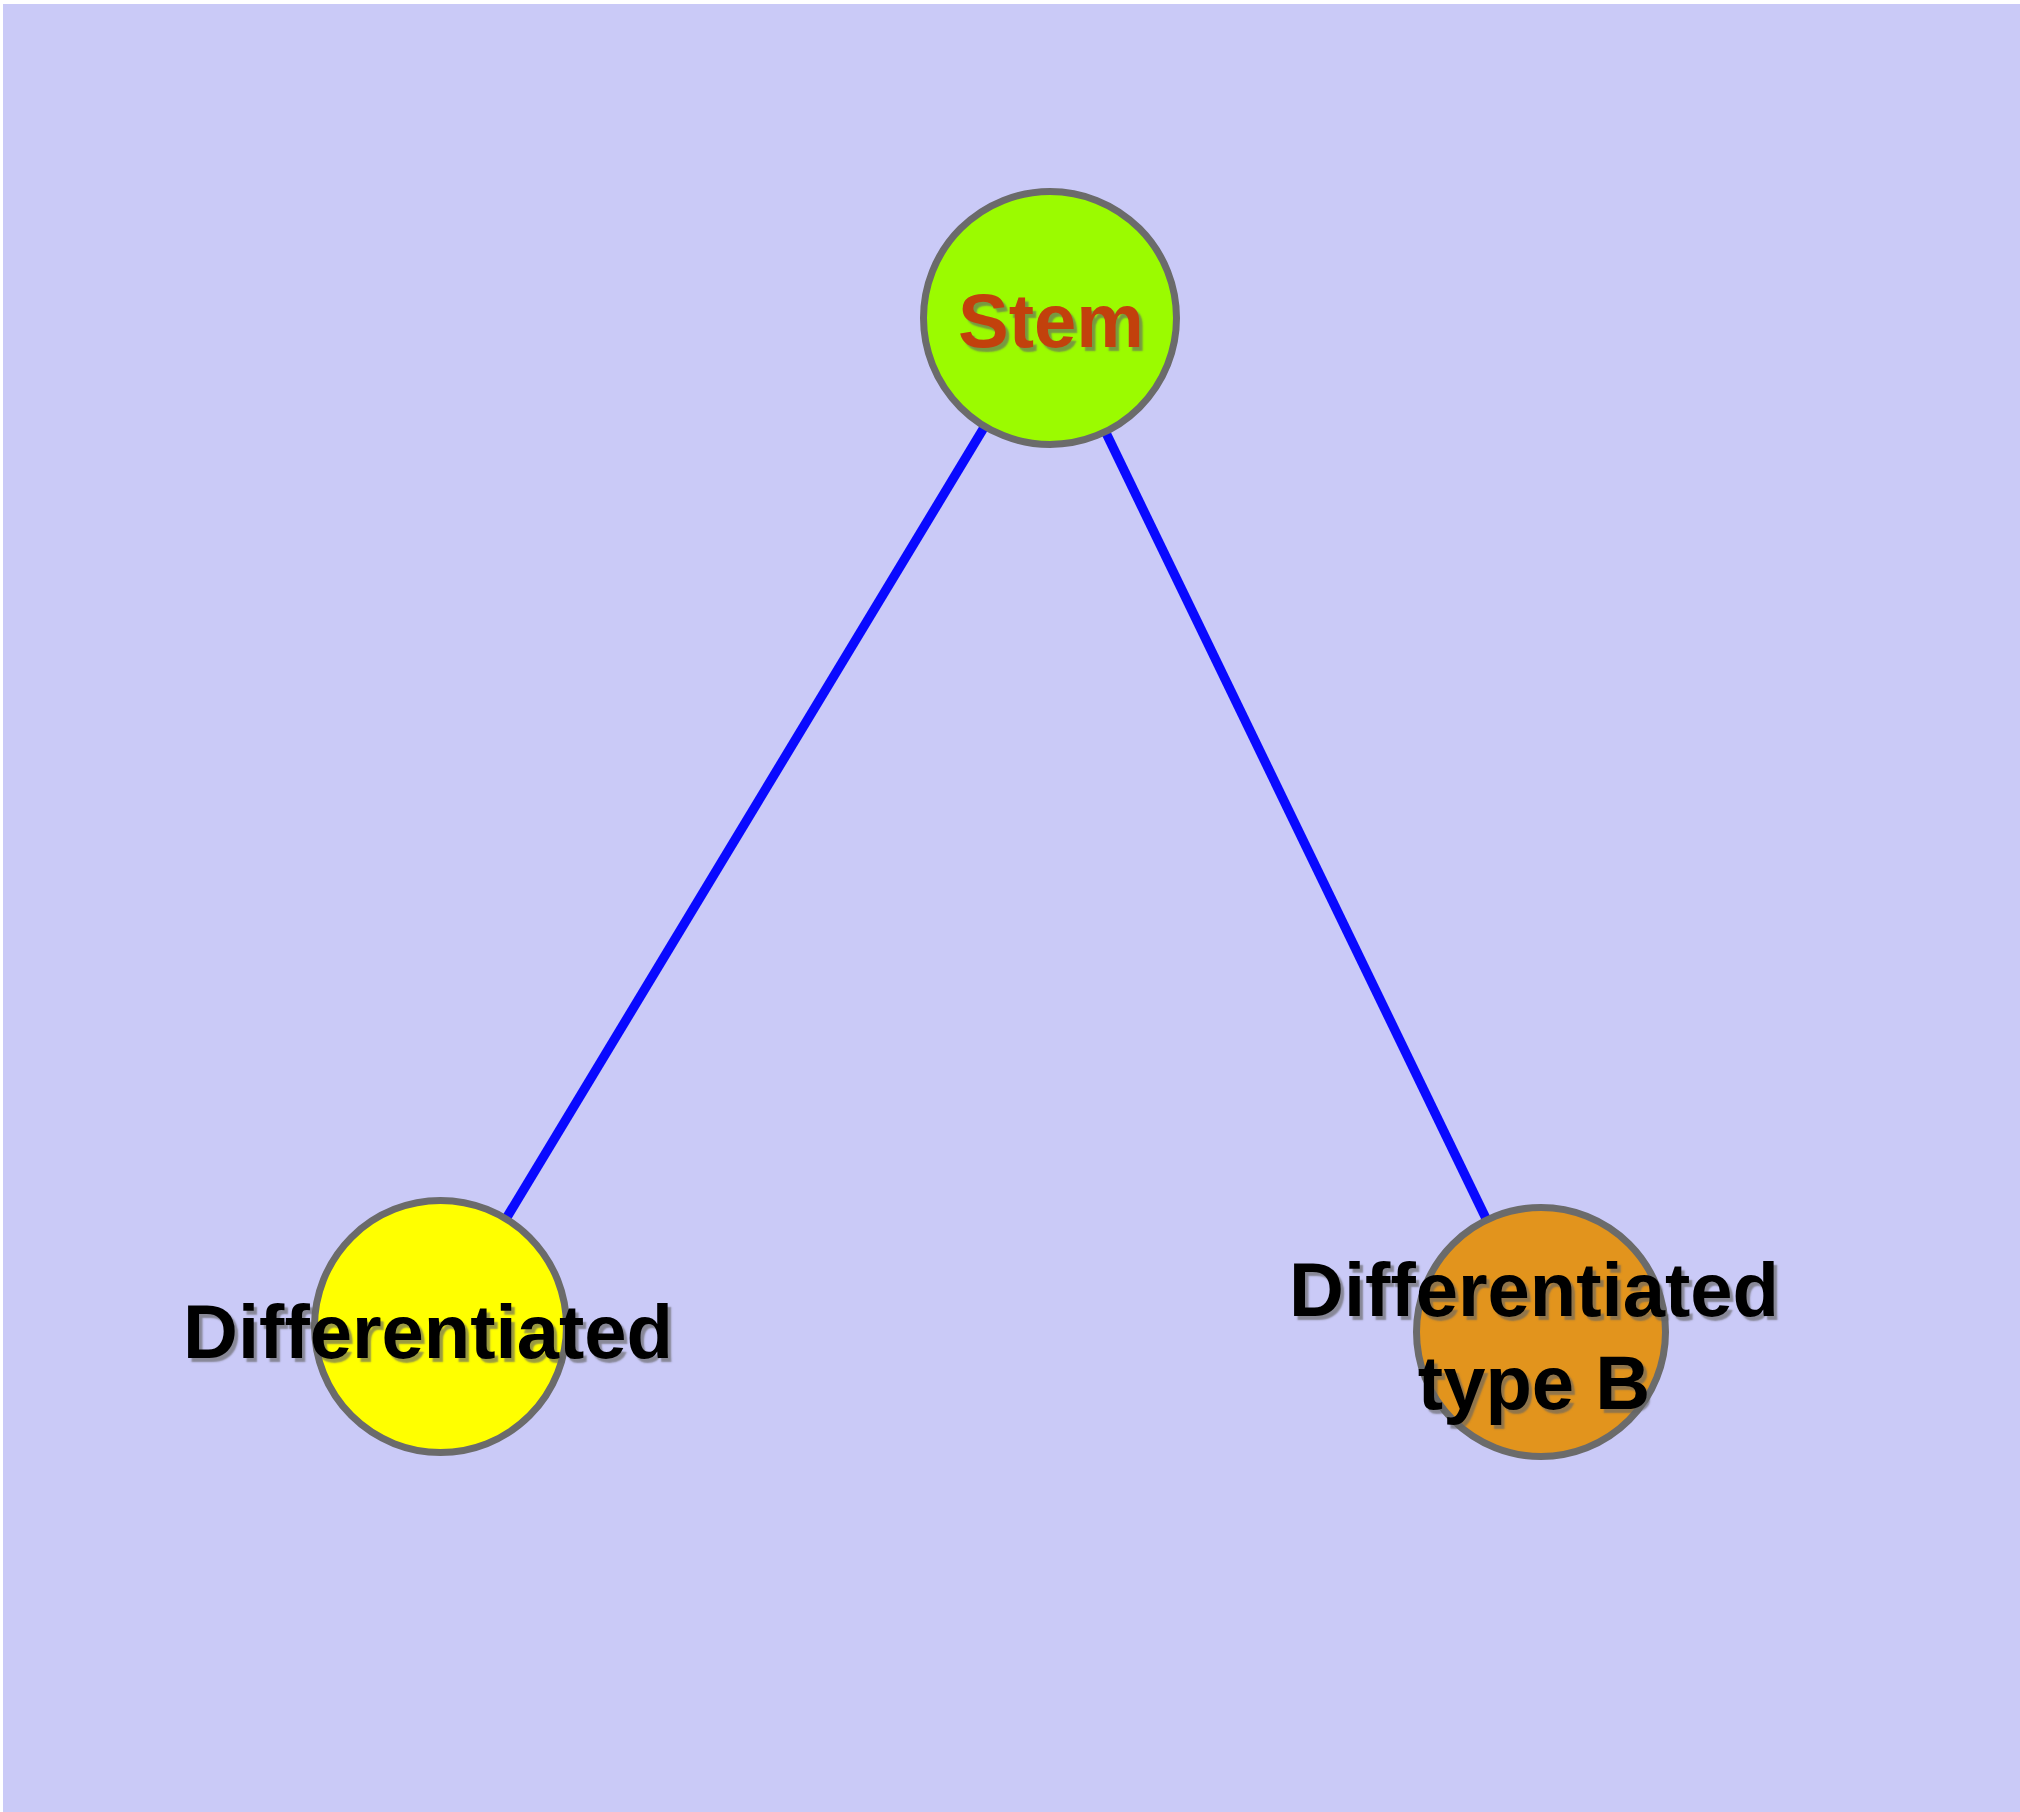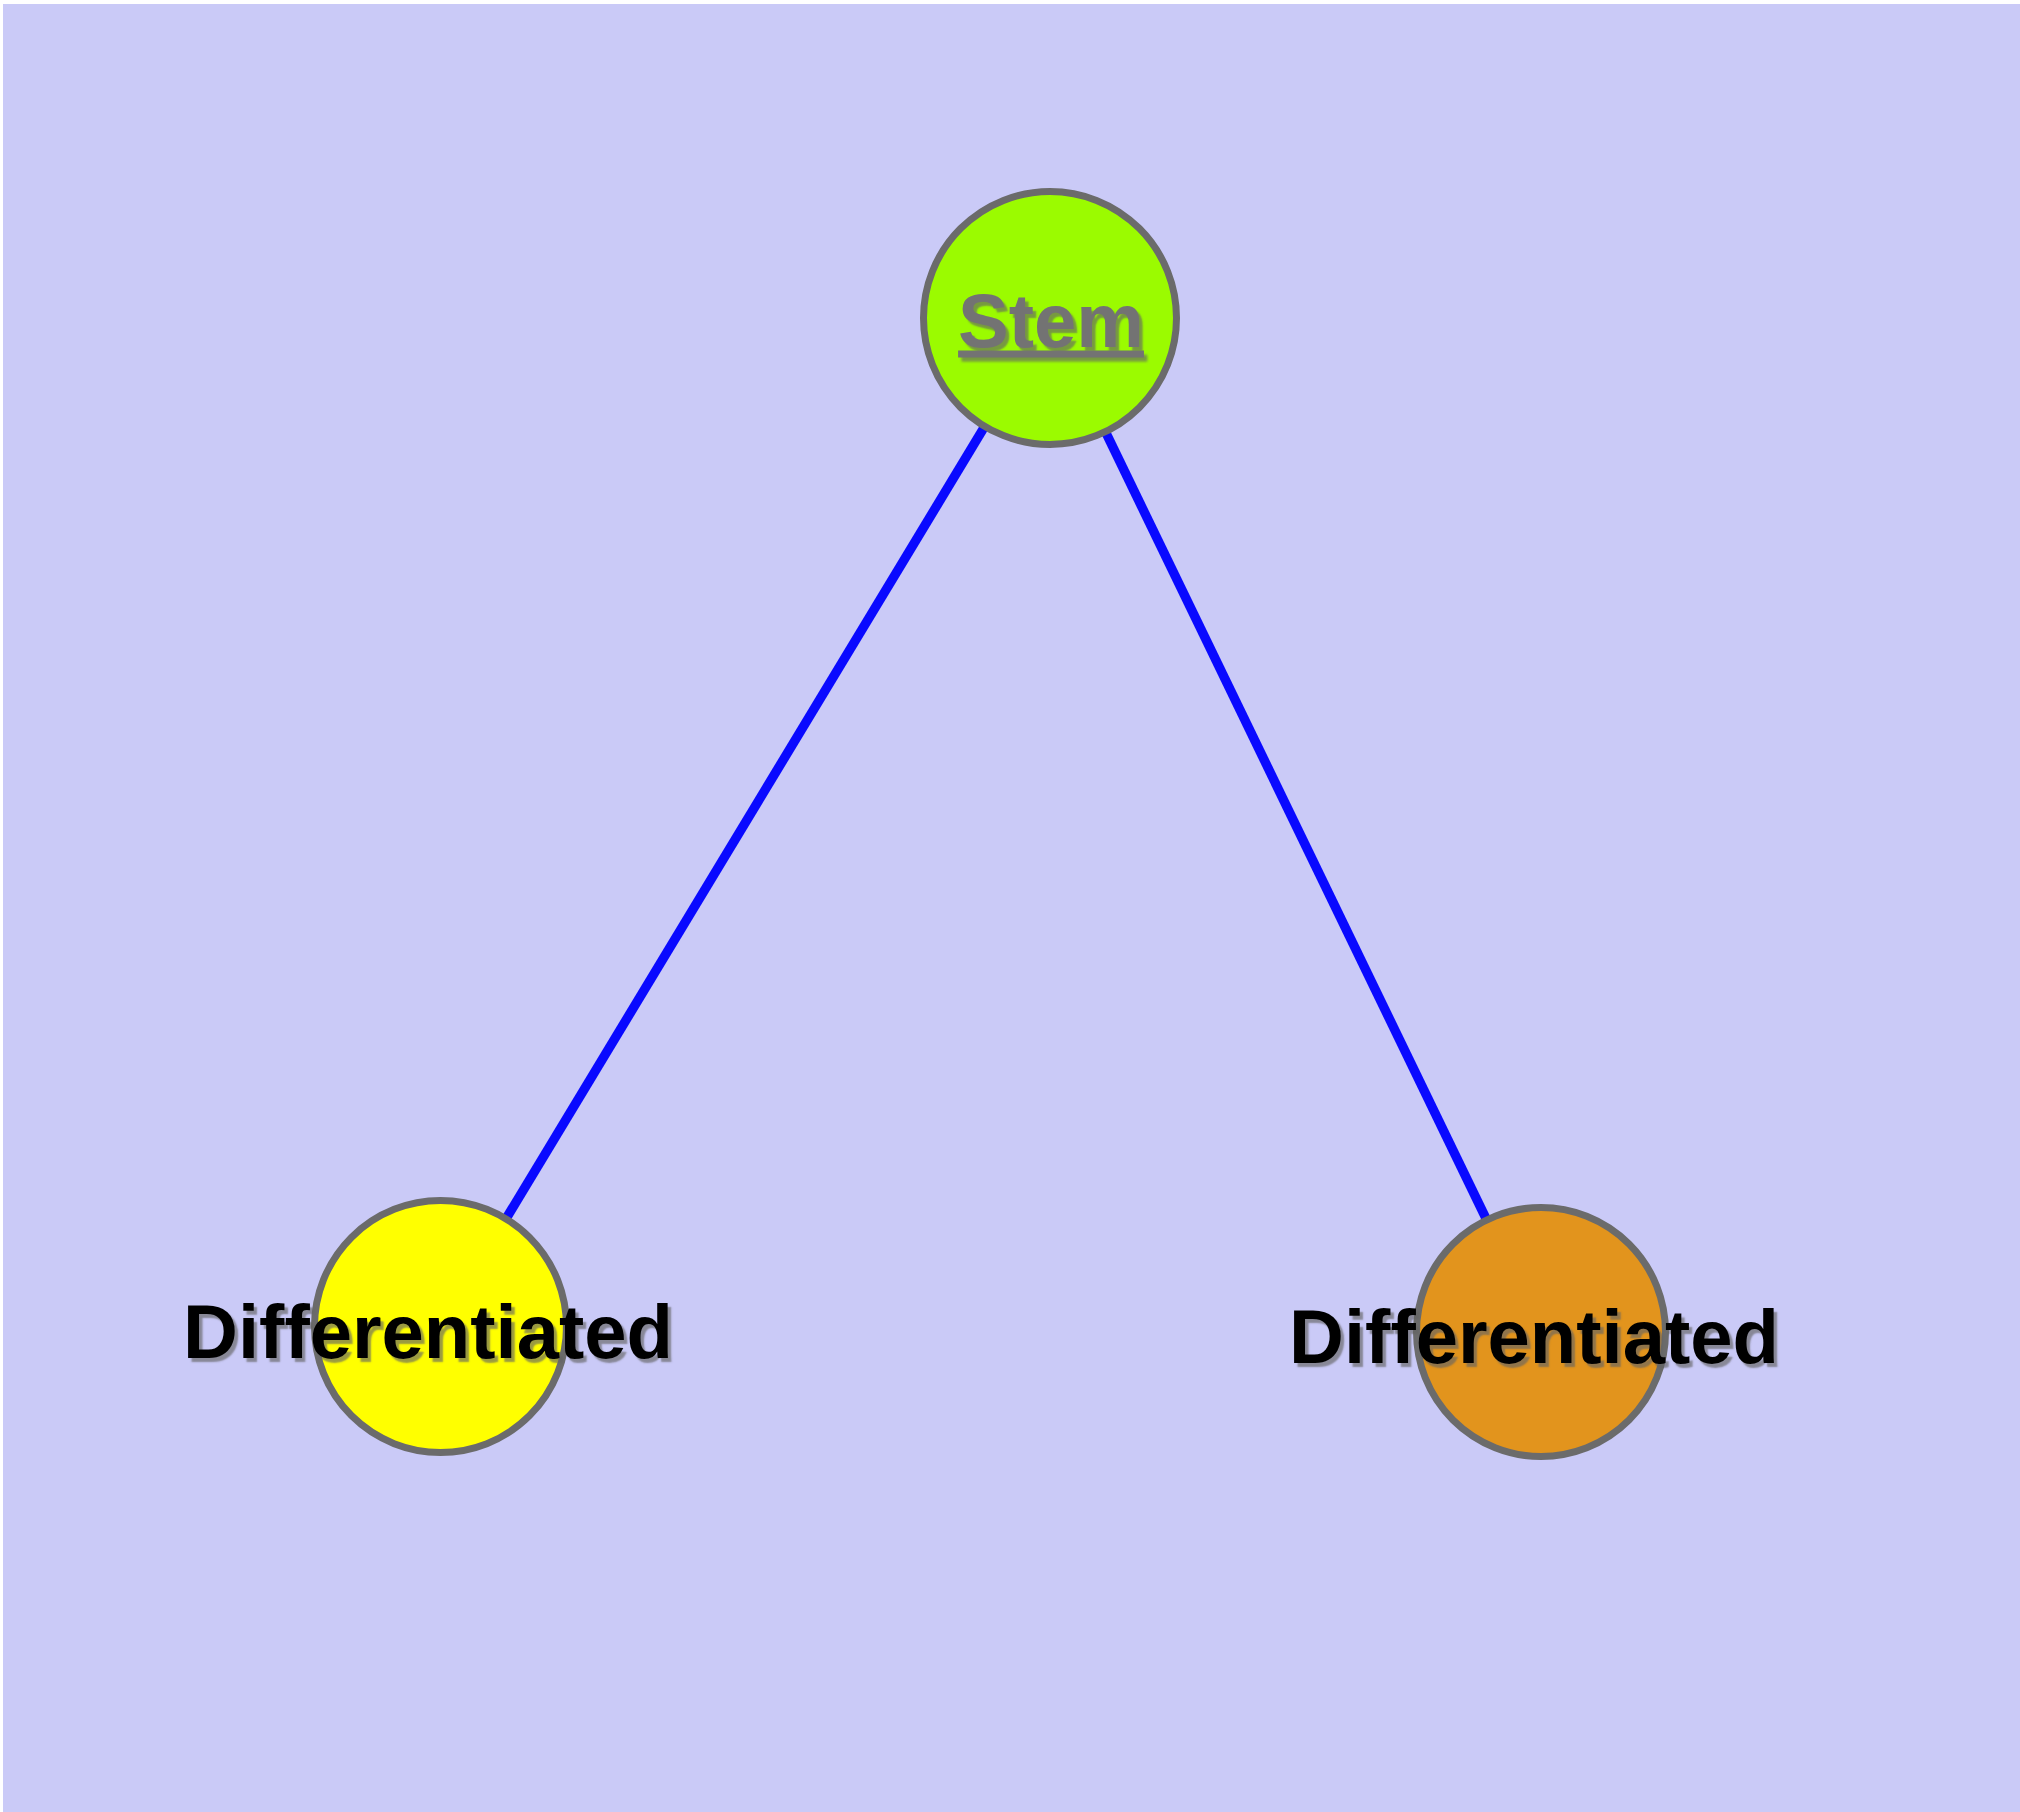--- a/index.html
+++ b/index.html
@@ -73,24 +73,25 @@
     <line x1="1239" y1="375" x2="520" y2="1565" stroke-width="11" style="stroke: rgb(9, 9, 255);"></line>
     <line x1="1239" y1="375" x2="1818" y2="1572" stroke-width="11" style="stroke: rgb(9, 9, 255);"></line>
   </svg>
 
   <div class="node-circle stem" style="background-color: rgb(155, 251, 0); border-color: rgb(107, 107, 107);"></div>
 
   <div class="node-circle type-a" style="background-color: rgb(255, 255, 0); border-color: rgb(107, 107, 107);"></div>
 
   <div class="node-circle type-b" style="background-color: rgb(226, 148, 29); border-color: rgb(107, 107, 107);"></div>
 
-  <div class="node-label stem" style="color: #737373; text-decoration: underline;">Stem</div>
+  <div class="node-label stem" style="color: #c2410c;">Stem</div>
 
   <div class="node-label type-a" style="color: rgb(0, 0, 0);">
     <div>Differentiated</div>
   </div>
 
   <div class="node-label type-b" style="color: rgb(0, 0, 0);">
     <div>Differentiated</div>
+    <div>type B</div>
   </div>
 
 </div>
 
 
 </body></html>

